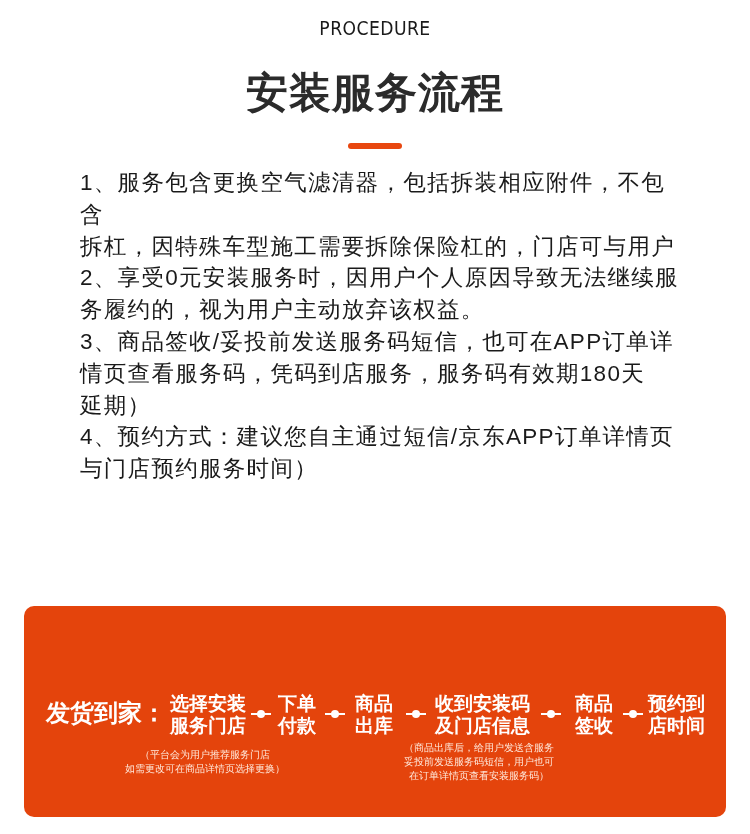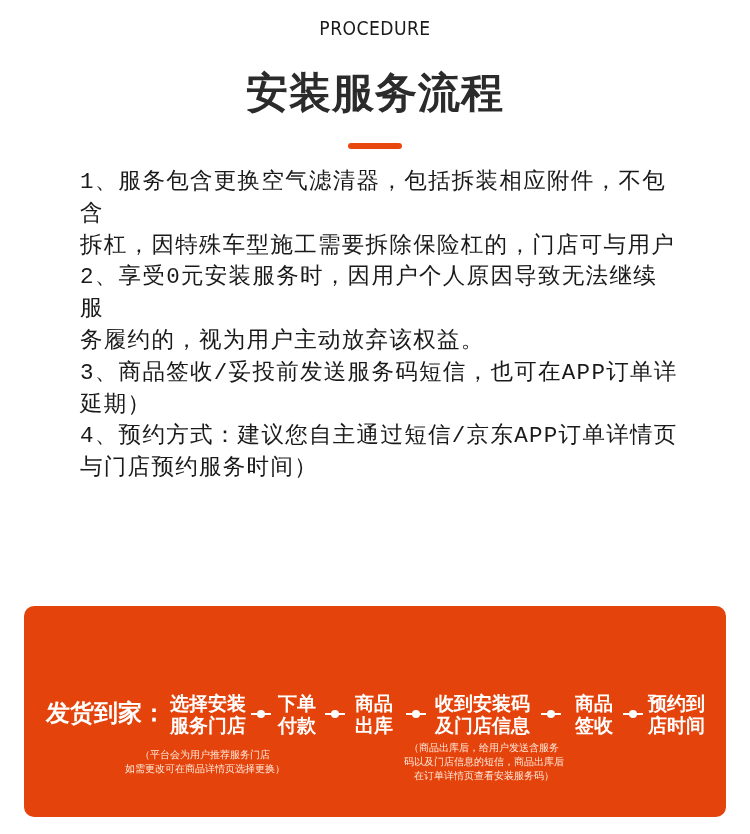--- a/index.html
+++ b/index.html
@@ -47,21 +47,21 @@
       width: 54px;
       height: 6px;
       border-radius: 3px;
       background: #e8470f;
     }
     .body-text {
       position: absolute;
       top: 167px;
       left: 80px;
       width: 600px;
-      font-family: Liberation Mono, monospace;
+      font-family: Liberation Sans, sans-serif;
       font-size: 22.5px;
       line-height: 31.8px;
       letter-spacing: 1.3px;
       color: #1a1a1a;
     }
     .body-text .para {
       margin: 0;
     }
     .flow-box {
       position: absolute;
@@ -129,20 +129,21 @@
 <div class="subtitle">PROCEDURE</div>
 <div class="title">安装服务流程</div>
 <div class="accent-bar"></div>
 
 <div class="body-text">
   <p class="para">1、服务包含更换空气滤清器，包括拆装相应附件，不包含</p>
   <p class="para">拆杠，因特殊车型施工需要拆除保险杠的，门店可与用户</p>
   <p class="para">2、享受0元安装服务时，因用户个人原因导致无法继续服</p>
   <p class="para">务履约的，视为用户主动放弃该权益。</p>
   <p class="para">3、商品签收/妥投前发送服务码短信，也可在APP订单详</p>
+  <p class="para">情页查看服务码，凭码到店服务，服务码有效期180天</p>
   <p class="para">延期）</p>
   <p class="para">4、预约方式：建议您自主通过短信/京东APP订单详情页</p>
   <p class="para">与门店预约服务时间）</p>
 </div>
 
 <div class="flow-box"></div>
 
 <div class="flow-label">发货到家：</div>
 
 <div class="step" style="left:170px;">
@@ -180,15 +181,15 @@
   <span class="line">店时间</span>
 </div>
 
 <div class="note" style="left:125px; top:748px;">
   <span class="line">（平台会为用户推荐服务门店</span>
   <span class="line">如需更改可在商品详情页选择更换）</span>
 </div>
 
 <div class="note" style="left:404px; top:741px;">
   <span class="line">（商品出库后，给用户发送含服务</span>
-  <span class="line">码以及门店信息的短信，商品出库后</span>
+  <span class="line">妥投前发送服务码短信，用户也可</span>
   <span class="line">在订单详情页查看安装服务码）</span>
 </div>
 
 </body></html>

